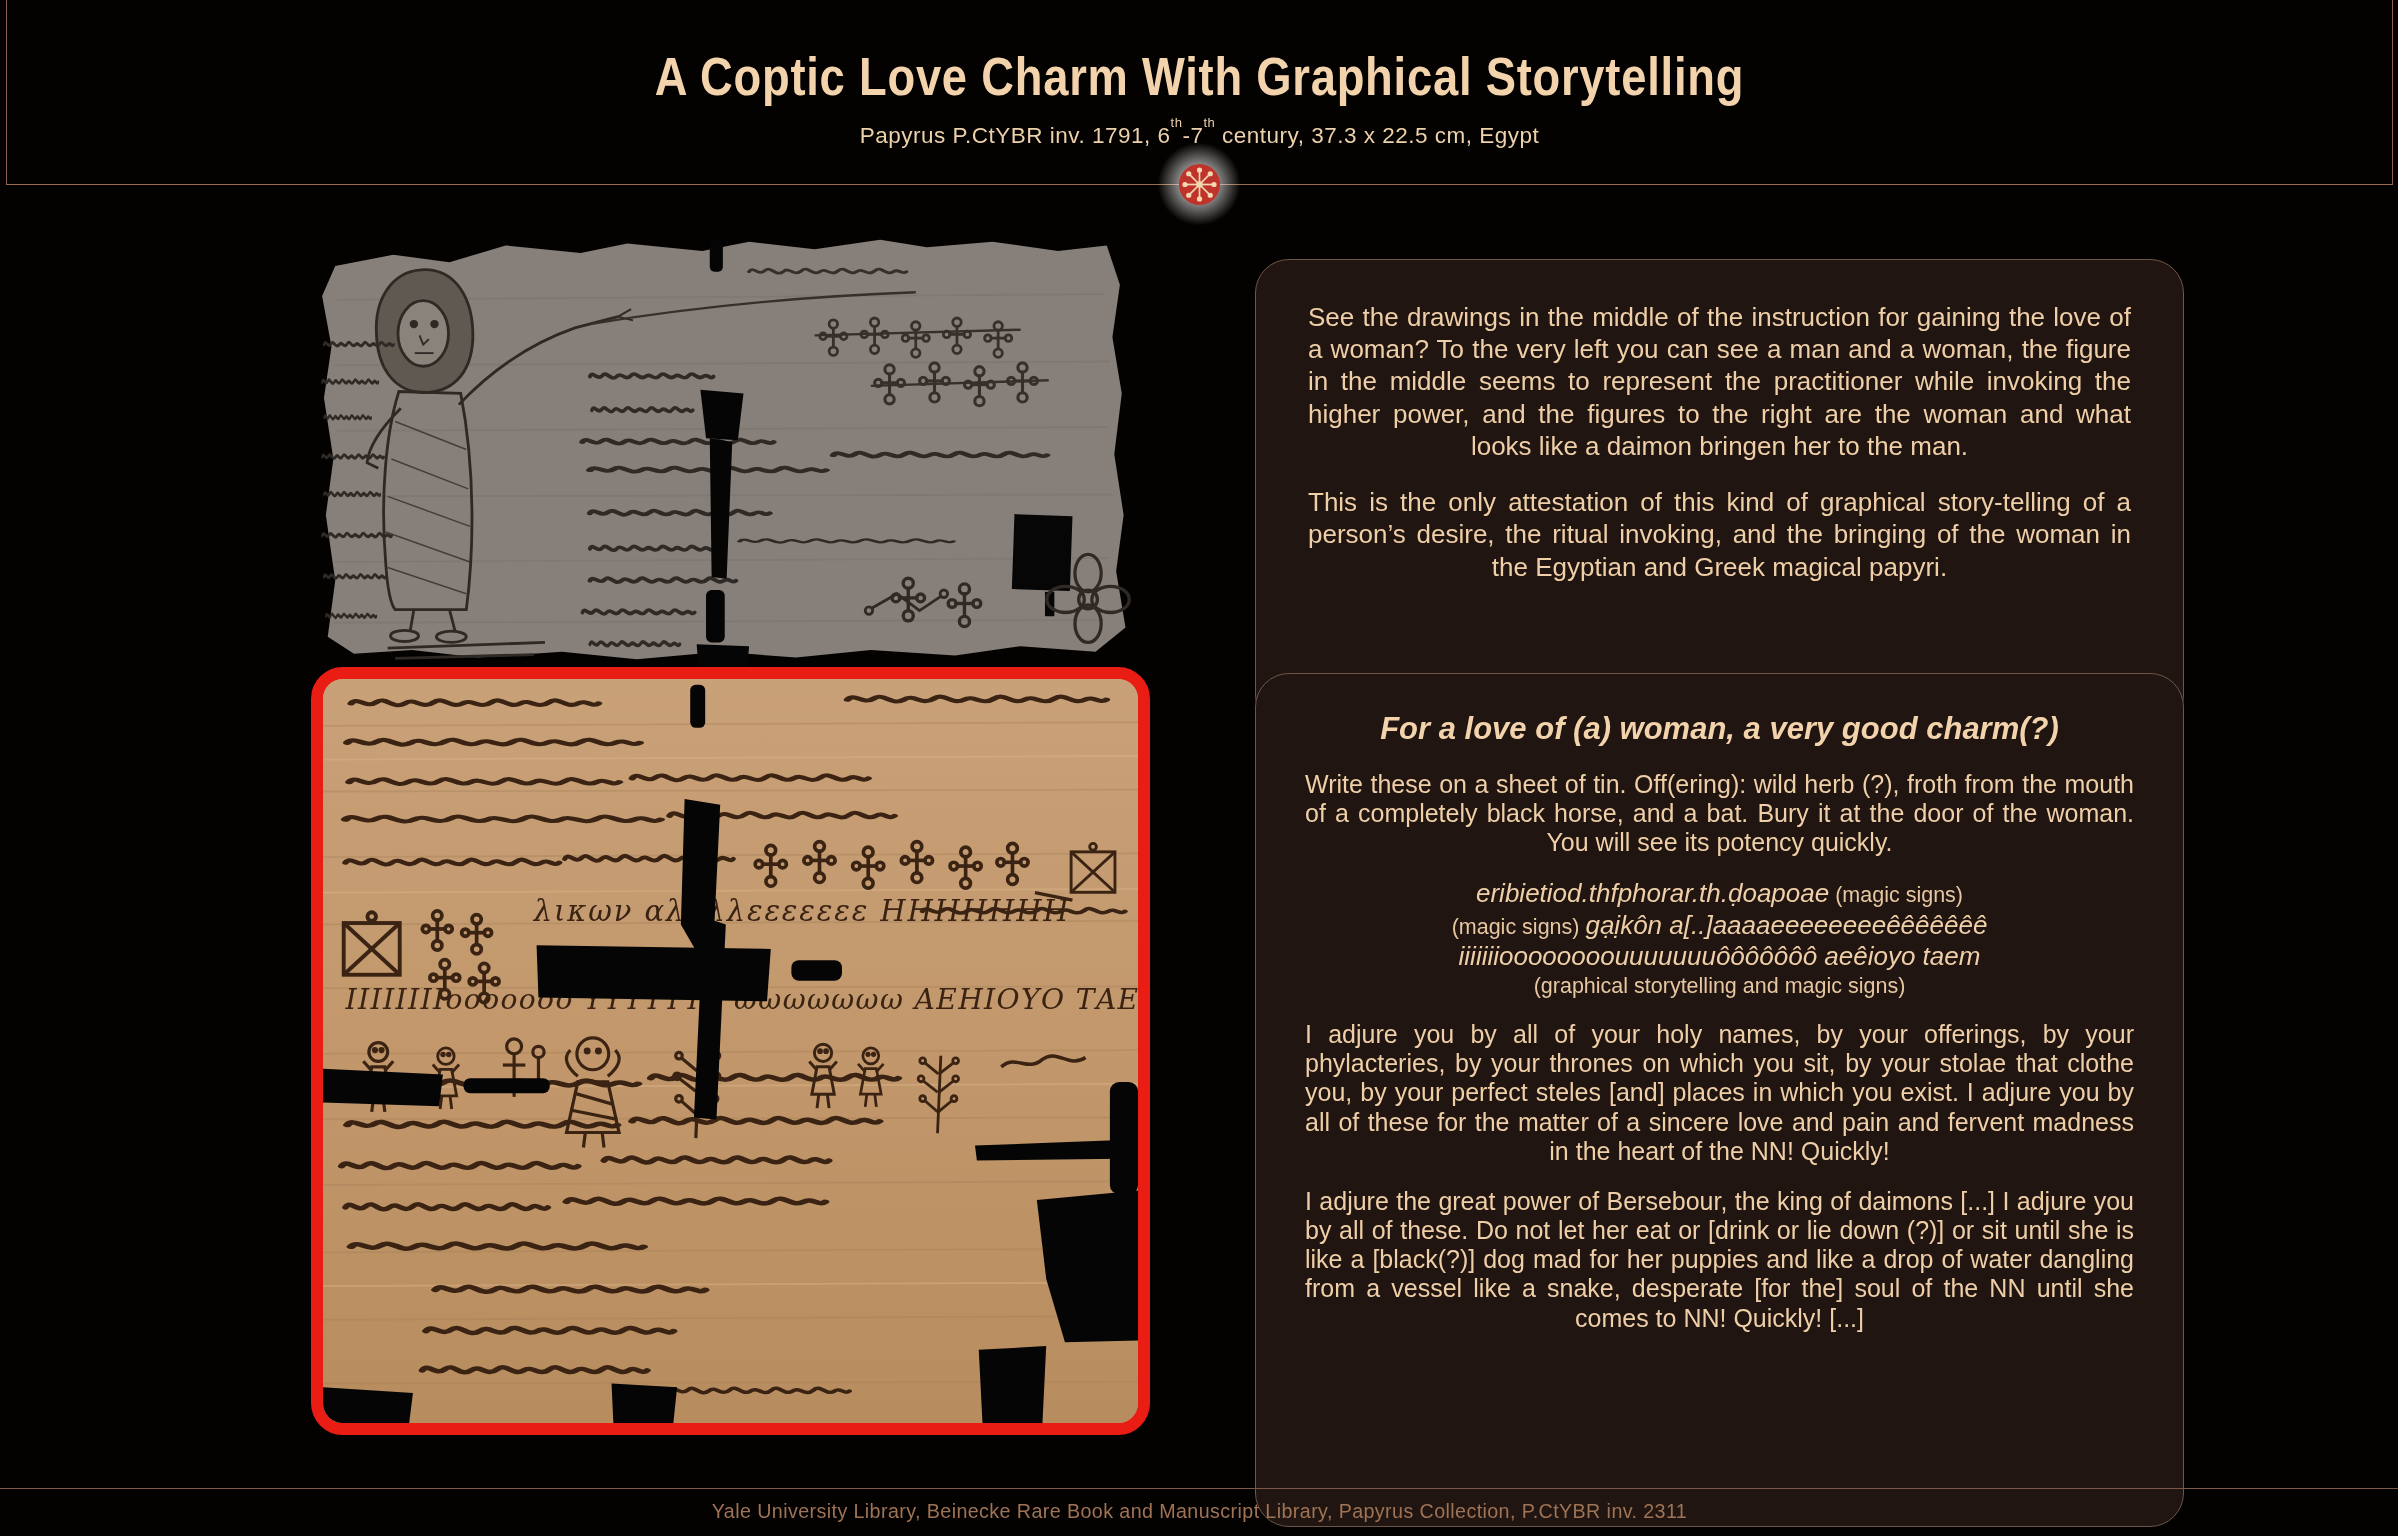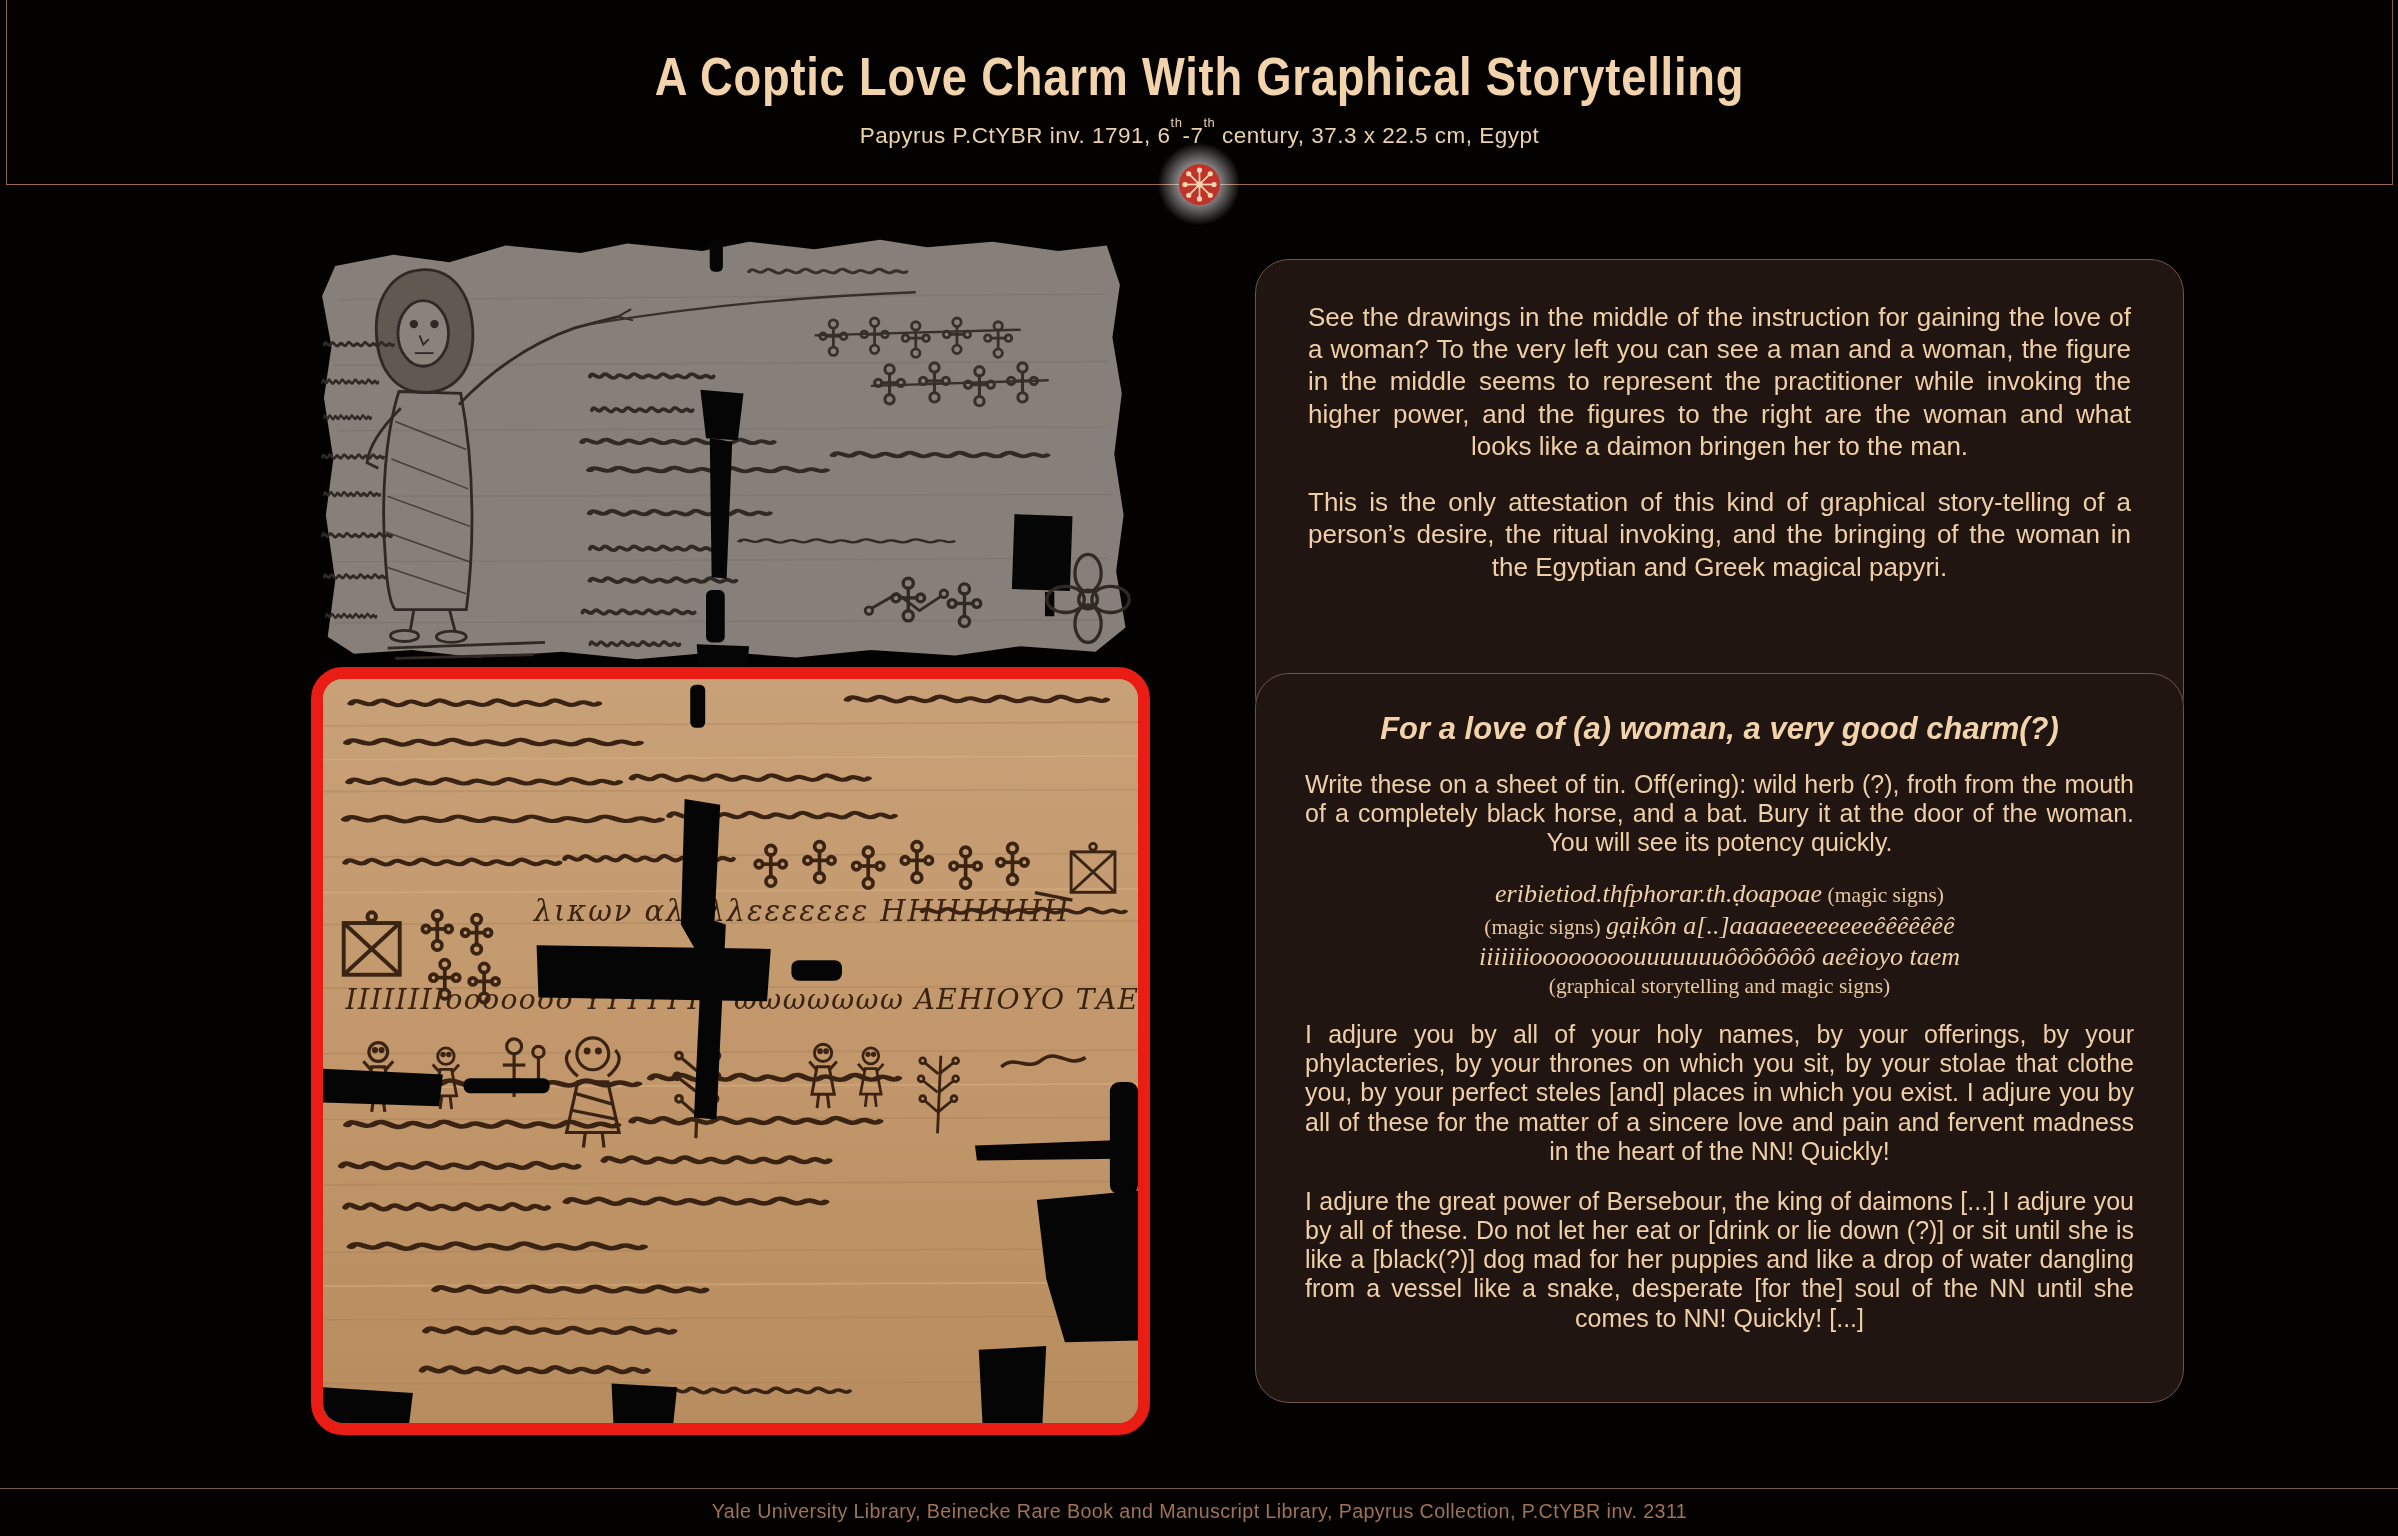--- a/index.html
+++ b/index.html
@@ -23,30 +23,30 @@
   
   .papyrus-recto{position:absolute;left:309px;top:234px;width:824px;height:433px;}
   .papyrus-verso-frame{position:absolute;left:311px;top:667px;width:815px;height:744px;
     border:12px solid #ea1d15;border-radius:32px;background:#c59d74;overflow:hidden;}
   .papyrus-verso-frame svg{display:block;}
 
   
   .info-box{position:absolute;left:1255px;width:929px;box-sizing:border-box;
     background:#211511;border:1.9px solid #6f5448;border-radius:34px;}
   .box-description{top:259px;height:470px;padding:41px 52px 0 52px;}
-  .box-translation{top:673px;height:730px;padding:37px 49px 0 49px;}
+  .box-translation{top:673px;height:854px;padding:37px 49px 0 49px;}
 
   .box-description p{margin:0 0 24px 0;font-size:26px;line-height:1.24;
     text-align:justify;text-align-last:center;color:#efcfa7;}
 
   .box-translation .charm-heading{margin:0 0 22.5px 0;text-align:center;
     font-size:31px;font-weight:bold;font-style:italic;color:#f3d3ac;}
   .box-translation p.it{margin:0 0 20.6px 0;font-size:25px;line-height:1.17;
     text-align:justify;text-align-last:center;color:#efcfa7;}
-  .magic-block{margin:0 0 20.6px 0;text-align:center;line-height:1.22;font-family:Liberation Serif, serif;}
+  .magic-block{margin:0 0 20.6px 0;text-align:center;line-height:1.22;}
   .magic-words{font-style:italic;font-size:26px;}
   .magic-note{font-style:normal;font-size:21.5px;opacity:.96;}
 
   
   .footer-rule{position:absolute;left:0;right:0;top:1488px;border-top:1.9px solid #7b5847;}
   .footer-credit{position:absolute;left:0;top:1500px;width:100%;text-align:center;
     font-size:19.7px;color:#9f7355;letter-spacing:0.4px;}
 </style>
 </head>
 <body>

